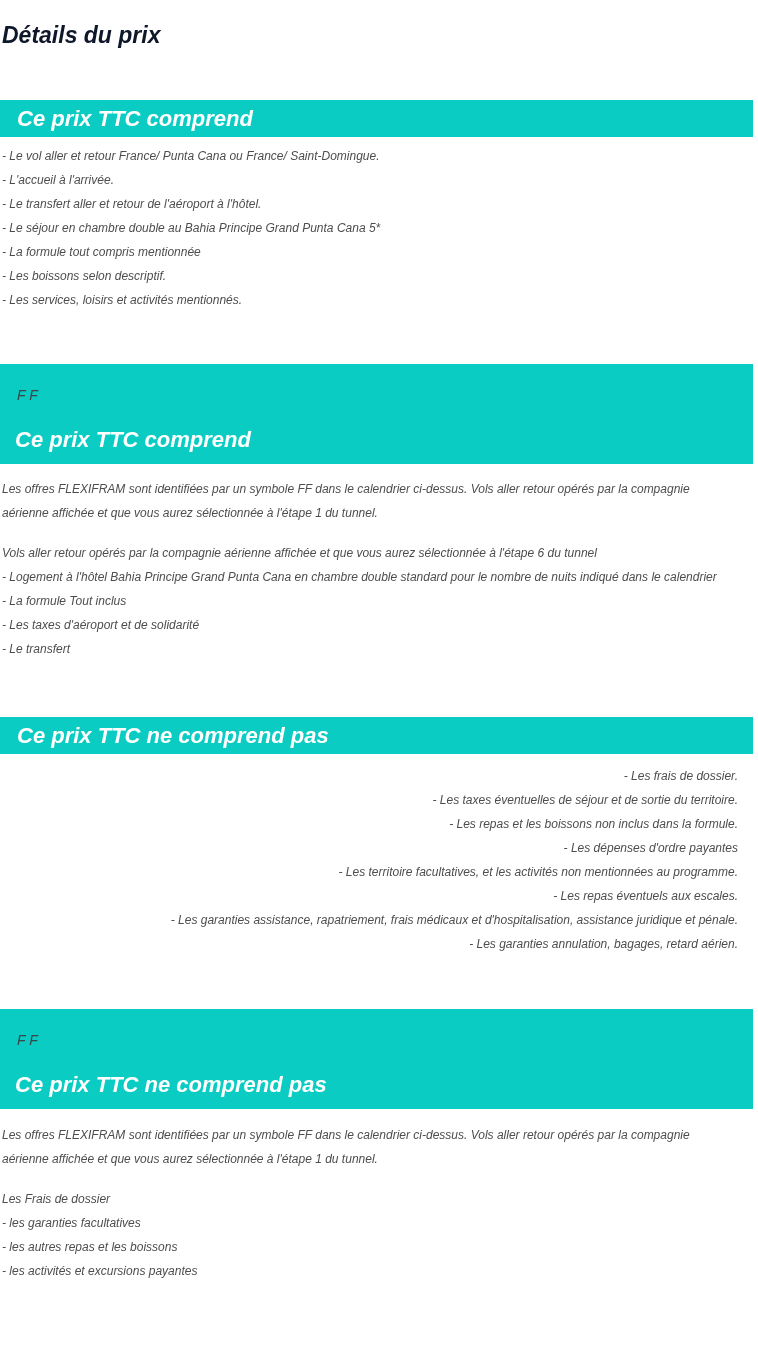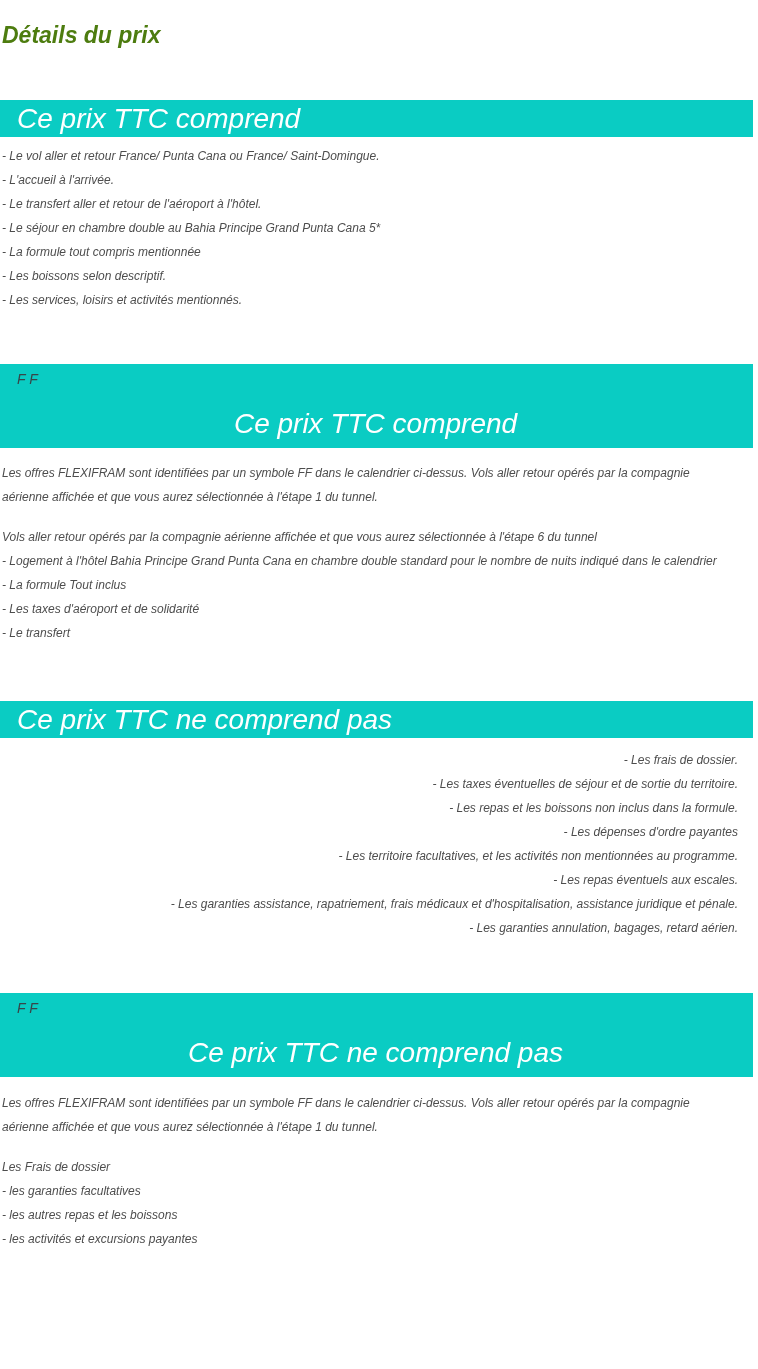--- a/index.html
+++ b/index.html
@@ -6,50 +6,49 @@
   body {
     width: 758px;
     font-family: "Liberation Sans", sans-serif;
     -webkit-font-smoothing: antialiased;
   }
   .page {
     font-style: italic;
     color: #4d4d4d;
   }
   .page-title {
-    color: #4d7c0f;
+    color: #0f172a;
     font-weight: 700;
     font-style: italic;
     font-size: 23px;
     line-height: 26px;
     margin: 22px 0 12px 2px;
   }
   .banner {
     background: #0accc3;
     margin-right: 5px;
   }
   .banner.simple {
     height: 37px;
     display: flex;
     align-items: center;
     padding-left: 17px;
     box-sizing: border-box;
   }
   .banner.tall {
-    padding: 6px 17px 10px 15px;
+    padding: 22px 17px 10px 15px;
     box-sizing: border-box;
   }
   .banner-heading {
     color: #ffffff;
-    font-weight: 400;
+    font-weight: 700;
     font-style: italic;
-    font-size: 28px;
+    font-size: 22px;
     line-height: 29px;
     margin: 0;
-    text-align: center;
   }
   .ff-badge {
     color: #37474a;
     font-style: italic;
     font-size: 14px;
     line-height: 18px;
     margin: 0 0 21px 2px;
   }
   .body-block {
     font-size: 12px;

